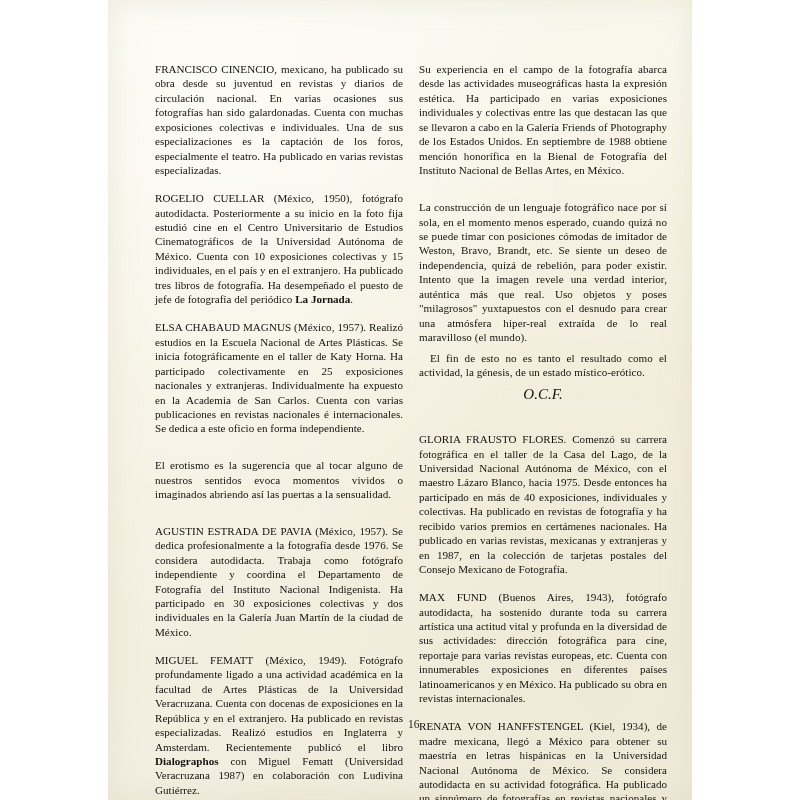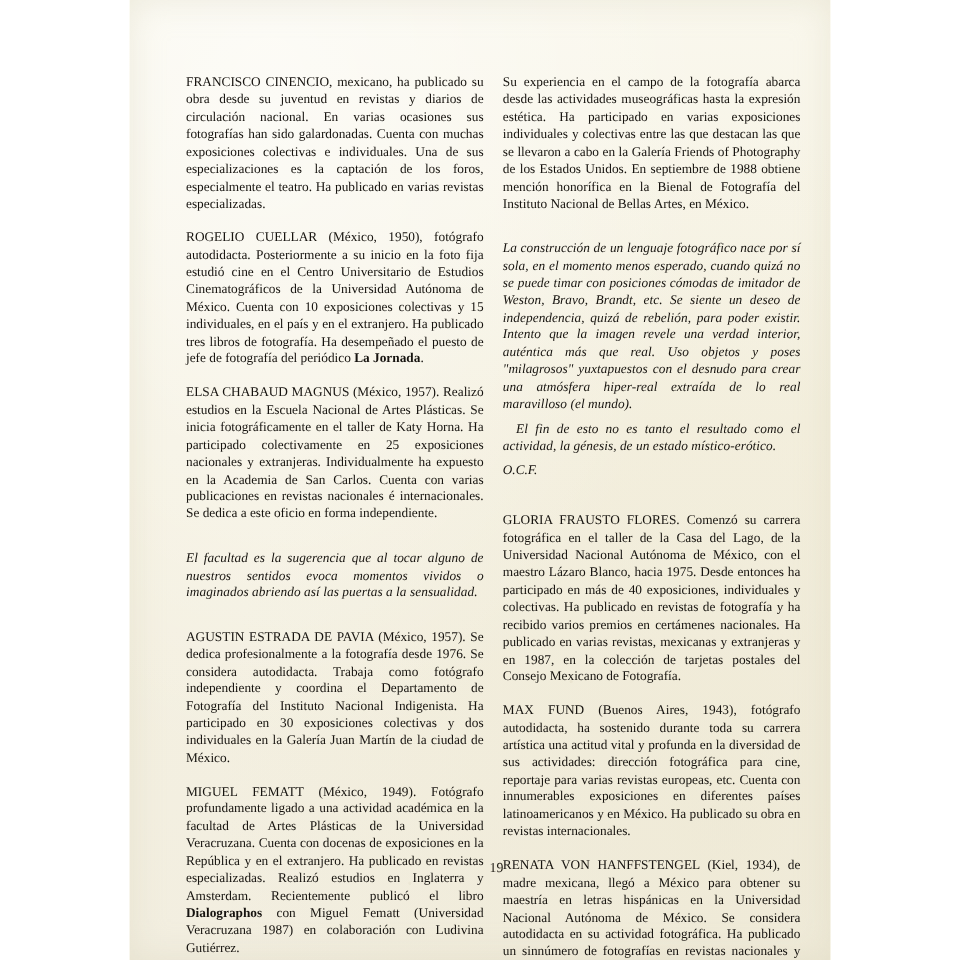--- a/index.html
+++ b/index.html
@@ -43,34 +43,33 @@
     line-height: 14.45px;
     color: #16130f;
     text-align: justify;
     text-justify: inter-word;
     margin: 0 0 13.5px 0;
     hyphens: none;
     -webkit-font-smoothing: antialiased;
   }
   .para.tight { margin-bottom: 0; }
   .para.quote {
-    font-style: italic;
     text-align: justify;
     margin: 0 0 6px 0;
     letter-spacing: 0.05px;
   }
   .para.quote.indent {
     text-indent: 11px;
   }
   .sig {
     font-family: "Liberation Serif", "DejaVu Serif", serif;
     font-style: italic;
-    font-size: 11px;
+    font-size: 15px;
     color: #16130f;
-    text-align: left;
+    text-align: center;
     margin: 0 0 13.5px 0;
   }
   .spacer-sm { height: 9px; }
   .spacer-md { height: 16px; }
   .bold { font-weight: bold; }
   .folio {
     position: absolute;
     left: 408px;
     top: 718px;
     font-family: "Liberation Serif", "DejaVu Serif", serif;
@@ -104,21 +103,21 @@
   <div class="column">
 
     <p class="para">FRANCISCO CINENCIO, mexicano, ha publicado su obra desde su juventud en revistas y diarios de circulación nacional. En varias ocasiones sus fotografías han sido galardonadas. Cuenta con muchas exposiciones colectivas e individuales. Una de sus especializaciones es la captación de los foros, especialmente el teatro. Ha publicado en varias revistas especializadas.</p>
 
     <p class="para"><span>ROGELIO CUELLAR (México, 1950), fotógrafo autodidacta. Posteriormente a su inicio en la foto fija estudió cine en el Centro Universitario de Estudios Cinematográficos de la Universidad Autónoma de México. Cuenta con 10 exposiciones colectivas y 15 individuales, en el país y en el extranjero. Ha publicado tres libros de fotografía. Ha desempeñado el puesto de jefe de fotografía del periódico </span><span class="bold">La Jornada</span><span>.</span></p>
 
     <p class="para">ELSA CHABAUD MAGNUS (México, 1957). Realizó estudios en la Escuela Nacional de Artes Plásticas. Se inicia fotográficamente en el taller de Katy Horna. Ha participado colectivamente en 25 exposiciones nacionales y extranjeras. Individualmente ha expuesto en la Academia de San Carlos. Cuenta con varias publicaciones en revistas nacionales é internacionales. Se dedica a este oficio en forma independiente.</p>
 
     <div class="spacer-sm"></div>
 
-    <p class="para quote">El facultad es la sugerencia que al tocar alguno de nuestros sentidos evoca momentos vividos o imaginados abriendo así las puertas a la sensualidad.</p>
+    <p class="para quote">El erotismo es la sugerencia que al tocar alguno de nuestros sentidos evoca momentos vividos o imaginados abriendo así las puertas a la sensualidad.</p>
 
 
     <div class="spacer-md"></div>
 
     <p class="para">AGUSTIN ESTRADA DE PAVIA (México, 1957). Se dedica profesionalmente a la fotografía desde 1976. Se considera autodidacta. Trabaja como fotógrafo independiente y coordina el Departamento de Fotografía del Instituto Nacional Indigenista. Ha participado en 30 exposiciones colectivas y dos individuales en la Galería Juan Martín de la ciudad de México.</p>
 
     <p class="para"><span>MIGUEL FEMATT (México, 1949). Fotógrafo profundamente ligado a una actividad académica en la facultad de Artes Plásticas de la Universidad Veracruzana. Cuenta con docenas de exposiciones en la República y en el extranjero. Ha publicado en revistas especializadas. Realizó estudios en Inglaterra y Amsterdam. Recientemente publicó el libro </span><span class="bold">Dialographos</span><span> con Miguel Fematt (Universidad Veracruzana 1987) en colaboración con Ludivina Gutiérrez.</span></p>
 
   </div>
 
@@ -139,15 +138,15 @@
     <p class="para">GLORIA FRAUSTO FLORES. Comenzó su carrera fotográfica en el taller de la Casa del Lago, de la Universidad Nacional Autónoma de México, con el maestro Lázaro Blanco, hacia 1975. Desde entonces ha participado en más de 40 exposiciones, individuales y colectivas. Ha publicado en revistas de fotografía y ha recibido varios premios en certámenes nacionales. Ha publicado en varias revistas, mexicanas y extranjeras y en 1987, en la colección de tarjetas postales del Consejo Mexicano de Fotografía.</p>
 
     <p class="para">MAX FUND (Buenos Aires, 1943), fotógrafo autodidacta, ha sostenido durante toda su carrera artística una actitud vital y profunda en la diversidad de sus actividades: dirección fotográfica para cine, reportaje para varias revistas europeas, etc. Cuenta con innumerables exposiciones en diferentes países latinoamericanos y en México. Ha publicado su obra en revistas internacionales.</p>
 
     <p class="para tight"><span>RENATA VON HANFFSTENGEL (Kiel, 1934), de madre mexicana, llegó a México para obtener su maestría en letras hispánicas en la Universidad Nacional Autónoma de México. Se considera autodidacta en su actividad fotográfica. Ha publicado un sinnúmero de fotografías en revistas nacionales y extranjeras. Cuenta con más de 40 exposiciones colectivas y 13 individuales. Publicó recientemente el libro: </span></p>
 
   </div>
 
 </div>
 
-<div class="folio">19</div>
+<div class="folio">16</div>
 
 <div id="scan-grain"></div>
 
 </body></html>

